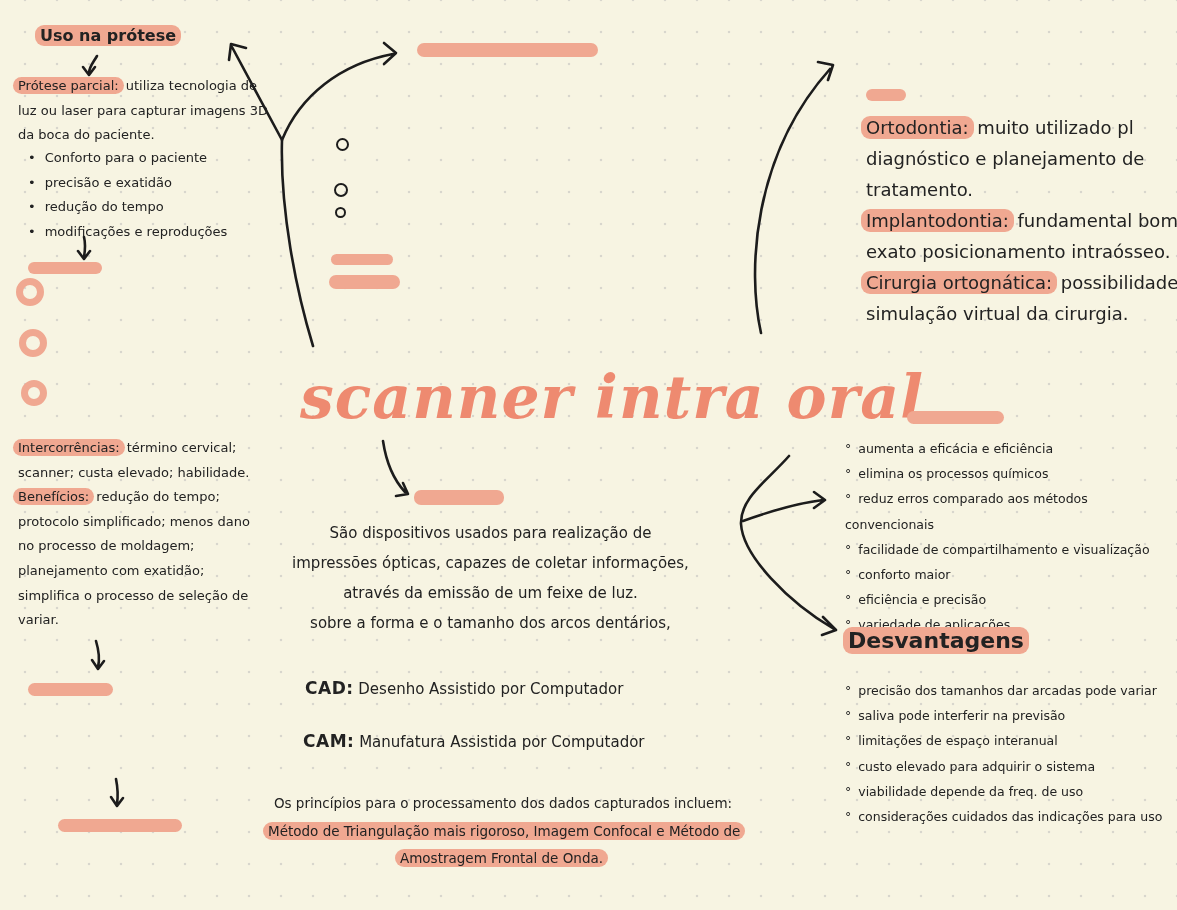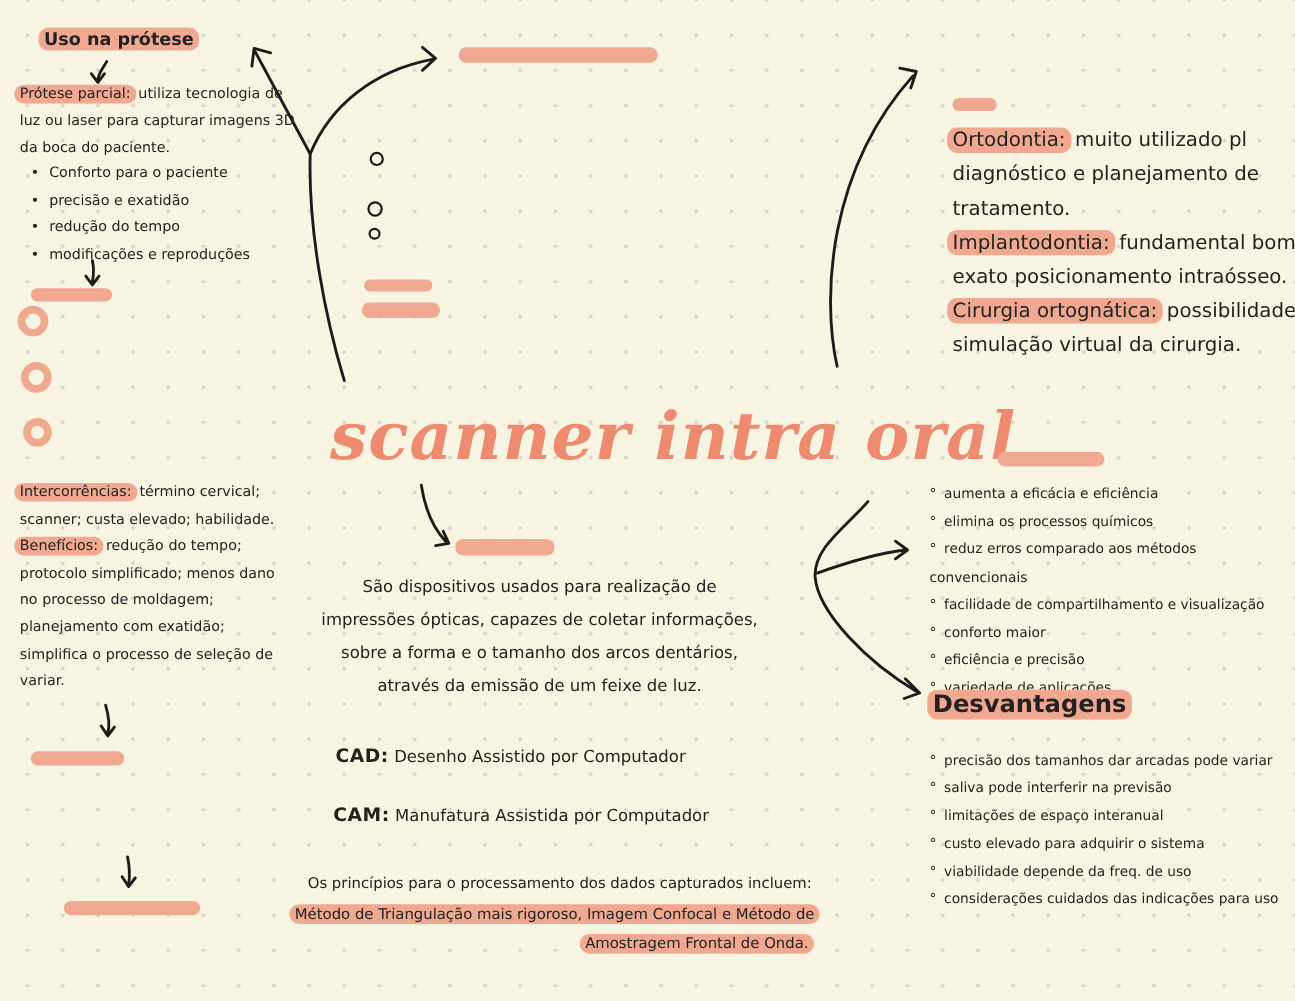--- a/index.html
+++ b/index.html
@@ -96,32 +96,32 @@
 <div class="bar" style="left:331px;top:254px;width:62px;height:11px;"></div>
 <div class="bar" style="left:329px;top:275px;width:71px;height:14px;"></div>
 
 <div class="abs title" style="left:300px;top:362px;width:560px;">scanner intra oral</div>
 
 <div class="bar" style="left:414px;top:490px;width:90px;height:15px;"></div>
 
 <div class="abs desc" style="left:278px;top:518px;width:425px;">
   <div class="line">São dispositivos usados para realização de</div>
   <div class="line">impressões ópticas, capazes de coletar informações,</div>
+  <div class="line">através da emissão de um feixe de luz.</div>
   <div class="line">sobre a forma e o tamanho dos arcos dentários,</div>
-  <div class="line">através da emissão de um feixe de luz.</div>
 </div>
 
 <div class="abs cadcam line" style="left:305px;top:678px;">
   <b>CAD:</b><span> Desenho Assistido por Computador</span>
 </div>
 <div class="abs cadcam line" style="left:303px;top:731px;">
   <b>CAM:</b><span> Manufatura Assistida por Computador</span>
 </div>
 
-<div class="abs princ" style="left:268px;top:790px;width:470px;text-align:right;">
+<div class="abs princ" style="left:268px;top:790px;width:470px;">
   <div class="line">Os princípios para o processamento dos dados capturados incluem:</div>
   <div class="line"><span class="hl">Método de Triangulação mais rigoroso, Imagem Confocal e Método de</span></div>
   <div class="line"><span class="hl">Amostragem Frontal de Onda.</span></div>
 </div>
 
 <div class="bar" style="left:866px;top:89px;width:40px;height:12px;"></div>
 
 <div class="abs apps" style="left:866px;top:112px;">
   <div class="line"><span class="hl">Ortodontia:</span><span> muito utilizado pl</span></div>
   <div class="line">diagnóstico e planejamento de</div>

